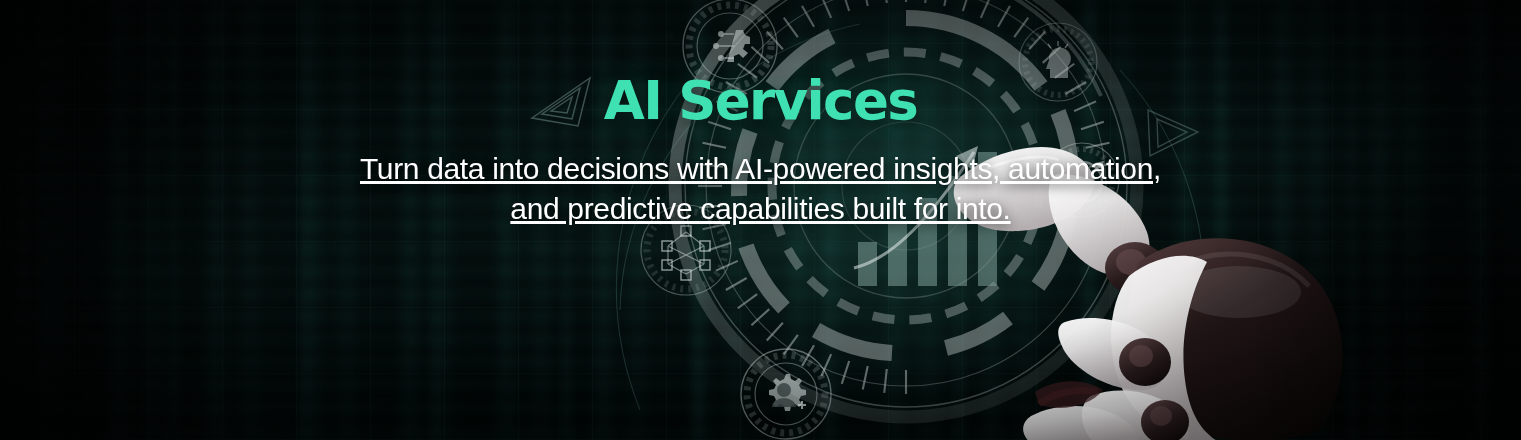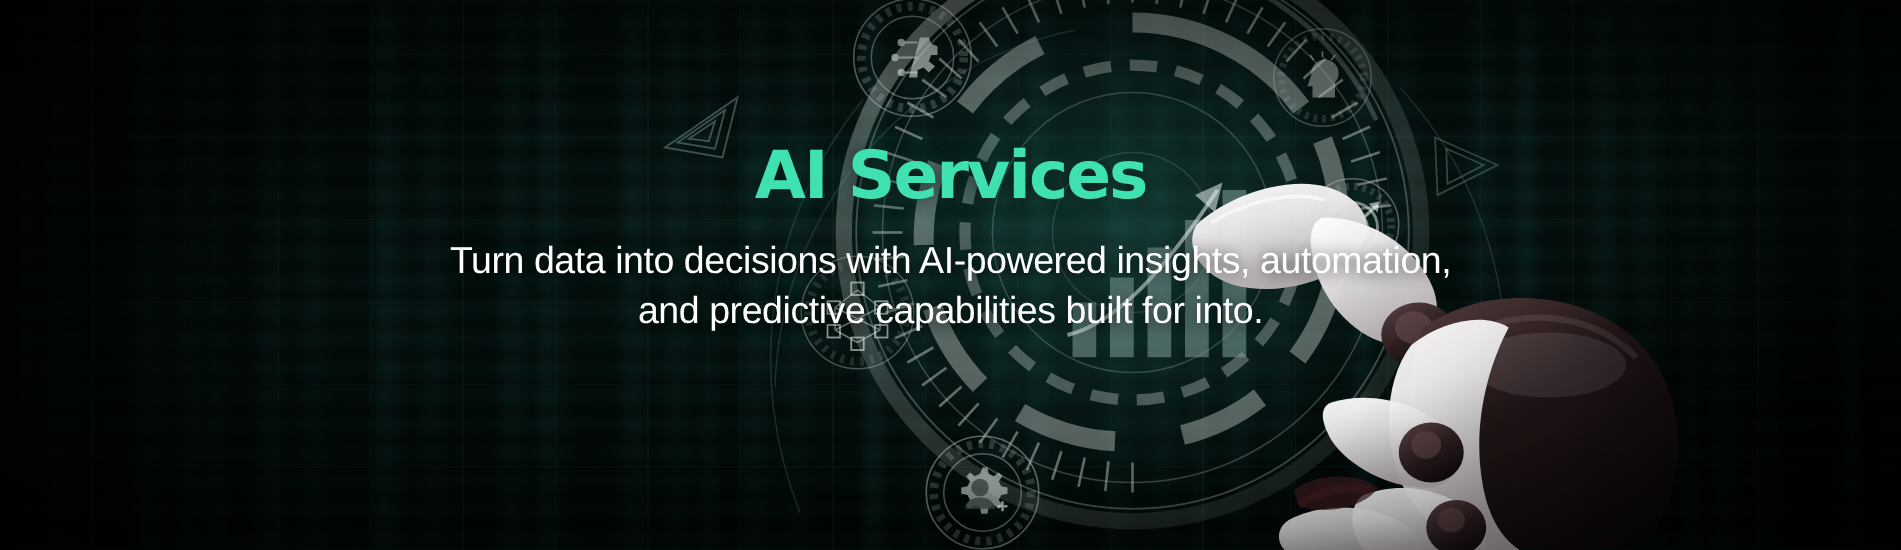--- a/index.html
+++ b/index.html
@@ -104,21 +104,21 @@
   .hud-svg { position:absolute; }
 
   
   .robot-hand { position:absolute; right:162px; bottom:-6px; width:420px; height:330px; }
 
   
   .content {
     position:absolute; inset:0;
     display:flex; flex-direction:column;
     align-items:center; justify-content:flex-start;
-    padding-top:114px;
+    padding-top:74px;
     z-index:40;
   }
   .headline {
     font-family:"DejaVu Sans", sans-serif;
     font-size:53px;
     font-weight:700;
     letter-spacing:-1.6px;
     color:#3fe0b2;
     line-height:1;
     text-shadow:0 2px 14px rgba(0,0,0,0.55), 0 0 26px rgba(63,224,178,0.22);
@@ -128,20 +128,21 @@
     margin-top:22px;
     font-family:"Liberation Sans", sans-serif;
     font-size:30px;
     font-weight:300;
     letter-spacing:-0.35px;
     color:#ffffff;
     line-height:1.32;
     text-align:center;
     text-shadow:0 2px 12px rgba(0,0,0,0.72);
     white-space:nowrap;
+    text-decoration:underline;
   }
   .subline .ln { display:block; }
 </style>
 </head>
 <body>
 
 <div class="hero">
 
   <div class="bg-base"></div>
   <div class="bg-bands"></div>

